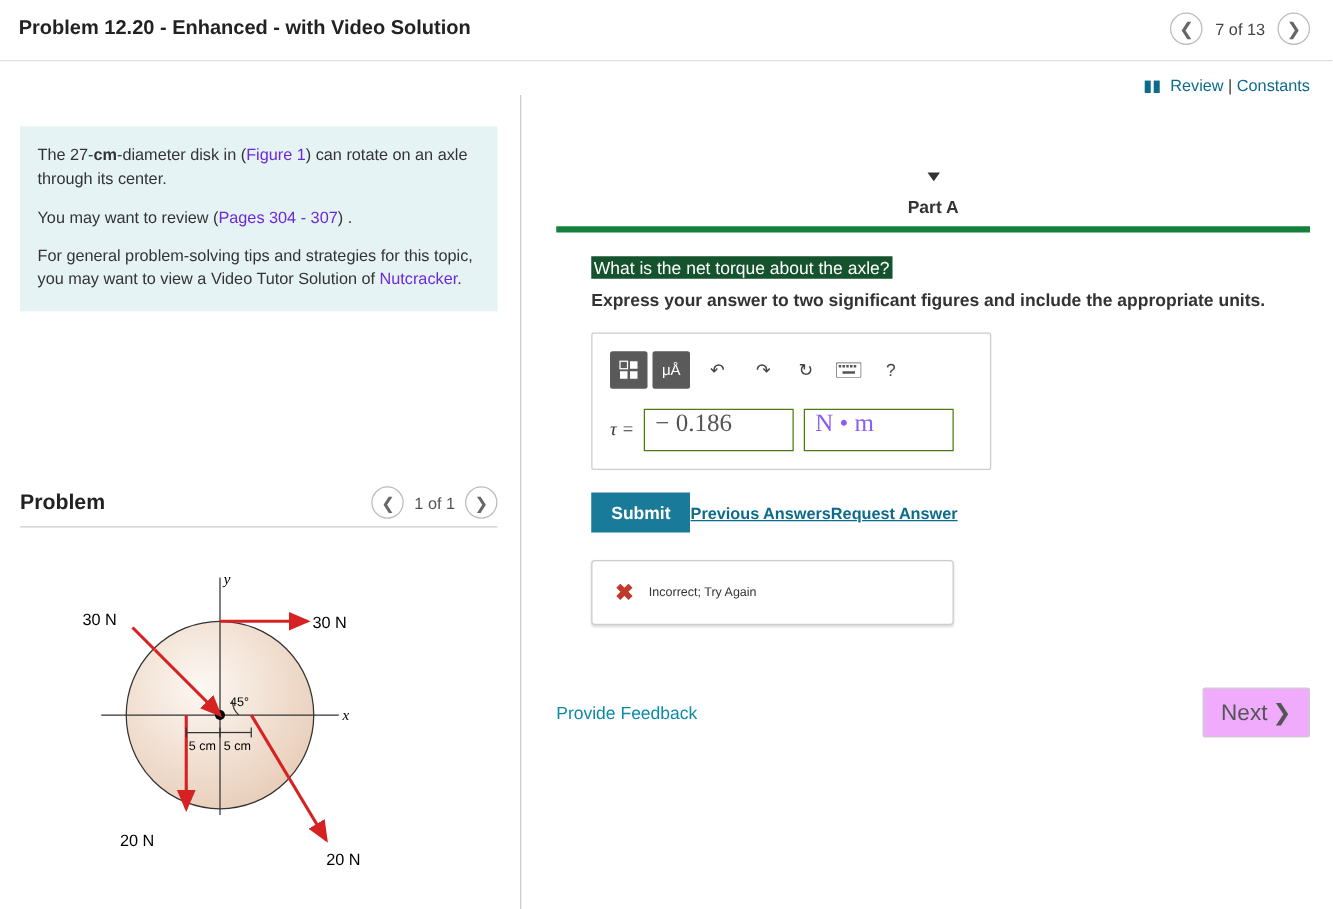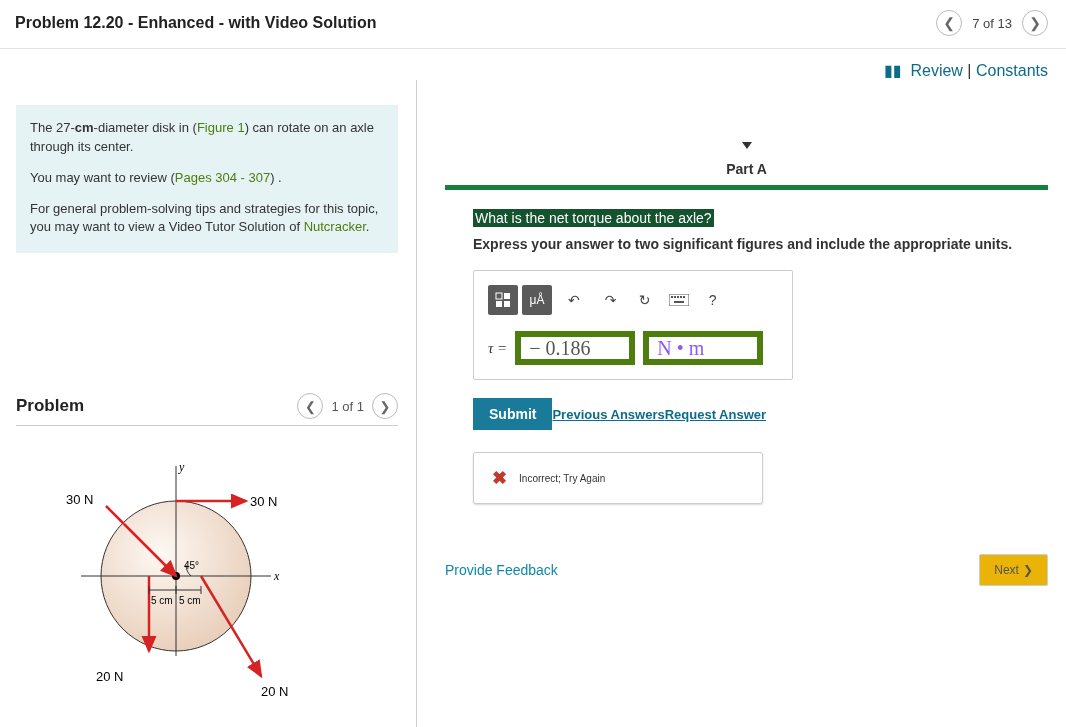--- a/index.html
+++ b/index.html
@@ -2,60 +2,60 @@
 <html><head>
 <meta charset="utf-8">
 <style>
 * { box-sizing: border-box; margin: 0; padding: 0; }
 body { font-family: Arial, Helvetica, sans-serif; font-size: 14px; color: #333; background: #fff; width: 1066px; }
 .header { display: flex; justify-content: space-between; align-items: center; padding: 10px 18px 12px 15px; border-bottom: 1px solid #e0e0e0; }
 .header-title { font-weight: bold; font-size: 16px; color: #222; }
 .header-nav { display: flex; align-items: center; gap: 10px; }
 .nav-circle { width: 26px; height: 26px; border: 1px solid #bbb; border-radius: 50%; display: flex; align-items: center; justify-content: center; cursor: pointer; color: #666; background: #fff; }
 .nav-count { font-size: 13px; color: #444; }
-.topright-links { text-align: right; padding: 12px 18px 0 0; font-size: 16px; }
+.topright-links { text-align: right; padding: 12px 18px 0 0; font-size: 13px; }
 .topright-links a { color: #0c6b8a; text-decoration: none; }
 .book-icon { color: #0c6b8a; }
 .main { display: flex; }
 .left-col { width: 417px; border-right: 1px solid #ccc; padding: 0 0 40px 0; }
 .context-box { background: #e6f3f5; margin: 25px 18px 0 16px; padding: 14px 14px 16px 14px; font-size: 13px; line-height: 1.45; color: #333; }
 .context-box p { margin-bottom: 12px; }
 .context-box p:last-child { margin-bottom: 0; }
-.link { color: #4d7c0f; }
+.link { color: #6d28d9; }
 .figure-section { margin: 140px 18px 0 16px; }
 .figure-header { display: flex; justify-content: space-between; align-items: center; border-bottom: 1px solid #ccc; padding-bottom: 6px; }
 .figure-title { font-weight: bold; font-size: 17px; color: #222; }
 .figure-nav { display: flex; align-items: center; gap: 8px; font-size: 13px; color: #555; }
 .figure-img { margin-top: 30px; padding-left: 20px; }
 .right-col { flex: 1; padding: 0 18px 40px 28px; }
 .part-header { display: flex; align-items: center; gap: 12px; margin-top: 62px; border-bottom: 5px solid #15803d; padding-bottom: 8px; flex-direction: column; }
 .part-caret { border-left: 5px solid transparent; border-right: 5px solid transparent; border-top: 7px solid #333; }
 .part-title { font-weight: bold; font-size: 14px; }
 .part-body { padding: 20px 0 0 28px; }
 .question-highlight { background: #14532d; color: #fff; padding: 1px 2px; font-size: 14px; display: inline; }
 .instruction { font-weight: bold; font-size: 14px; margin-top: 10px; }
 .answer-box { border: 1px solid #ccc; margin-top: 18px; padding: 14px; width: 320px; border-radius: 2px; }
 .toolbar { display: flex; gap: 4px; align-items: center; margin-bottom: 16px; }
 .tool { width: 30px; height: 30px; display: flex; align-items: center; justify-content: center; font-size: 14px; color: #444; cursor: pointer; border-radius: 2px; }
 .tool.dark { background: #5a5a5a; color: #fff; }
 .tool.wide { width: auto; padding: 0 12px; }
 .answer-row { display: flex; align-items: center; gap: 8px; }
 .tau-label { font-style: italic; font-family: 'Times New Roman', serif; font-size: 15px; }
-.answer-input { border: 6px solid #4d7c0f; height: 34px; padding: 0 8px; font-family: 'Times New Roman', serif; font-size: 20px; color: #555; }
+.answer-input { border: 1px solid #4d7c0f; height: 34px; padding: 0 8px; font-family: 'Times New Roman', serif; font-size: 20px; color: #555; }
 .value-input { width: 120px; }
 .unit-input { width: 120px; }
 .action-row { margin-top: 18px; display: flex; align-items: center; }
 .submit-btn { background: #1a7a9a; color: #fff; border: none; padding: 8px 16px; font-size: 14px; font-weight: bold; cursor: pointer; }
 .action-link { color: #0c6b8a; font-weight: bold; font-size: 13px; text-decoration: underline; cursor: pointer; }
 .feedback-box { border: 1px solid #ccc; box-shadow: 0 1px 2px rgba(0,0,0,0.15); border-radius: 3px; margin-top: 22px; padding: 14px 18px; width: 290px; display: flex; align-items: center; gap: 12px; background: #fff; }
 .x-icon { color: #c0392b; font-size: 18px; font-weight: bold; }
 .feedback-text { font-weight: normal; color: #333; font-size: 10px; }
 .footer-row { display: flex; justify-content: space-between; align-items: center; margin-top: 50px; padding-left: 0; }
 .provide-link { color: #0c8aa8; font-size: 14px; cursor: pointer; }
-.next-btn { background: #eab308; border: 1px solid #ccc; padding: 8px 14px; font-size: 12px; color: #555; cursor: pointer; display: flex; align-items: center; gap: 4px; border-radius: 2px; }
+.next-btn { background: #f0abfc; border: 1px solid #ccc; padding: 8px 14px; font-size: 18px; color: #555; cursor: pointer; display: flex; align-items: center; gap: 4px; border-radius: 2px; }
 </style>
 </head>
 <body>
 
 <div class="header">
   <div class="header-title">Problem 12.20 - Enhanced - with Video Solution</div>
   <div class="header-nav">
     <div class="nav-circle">❮</div>
     <span class="nav-count">7 of 13</span>
     <div class="nav-circle">❯</div>

